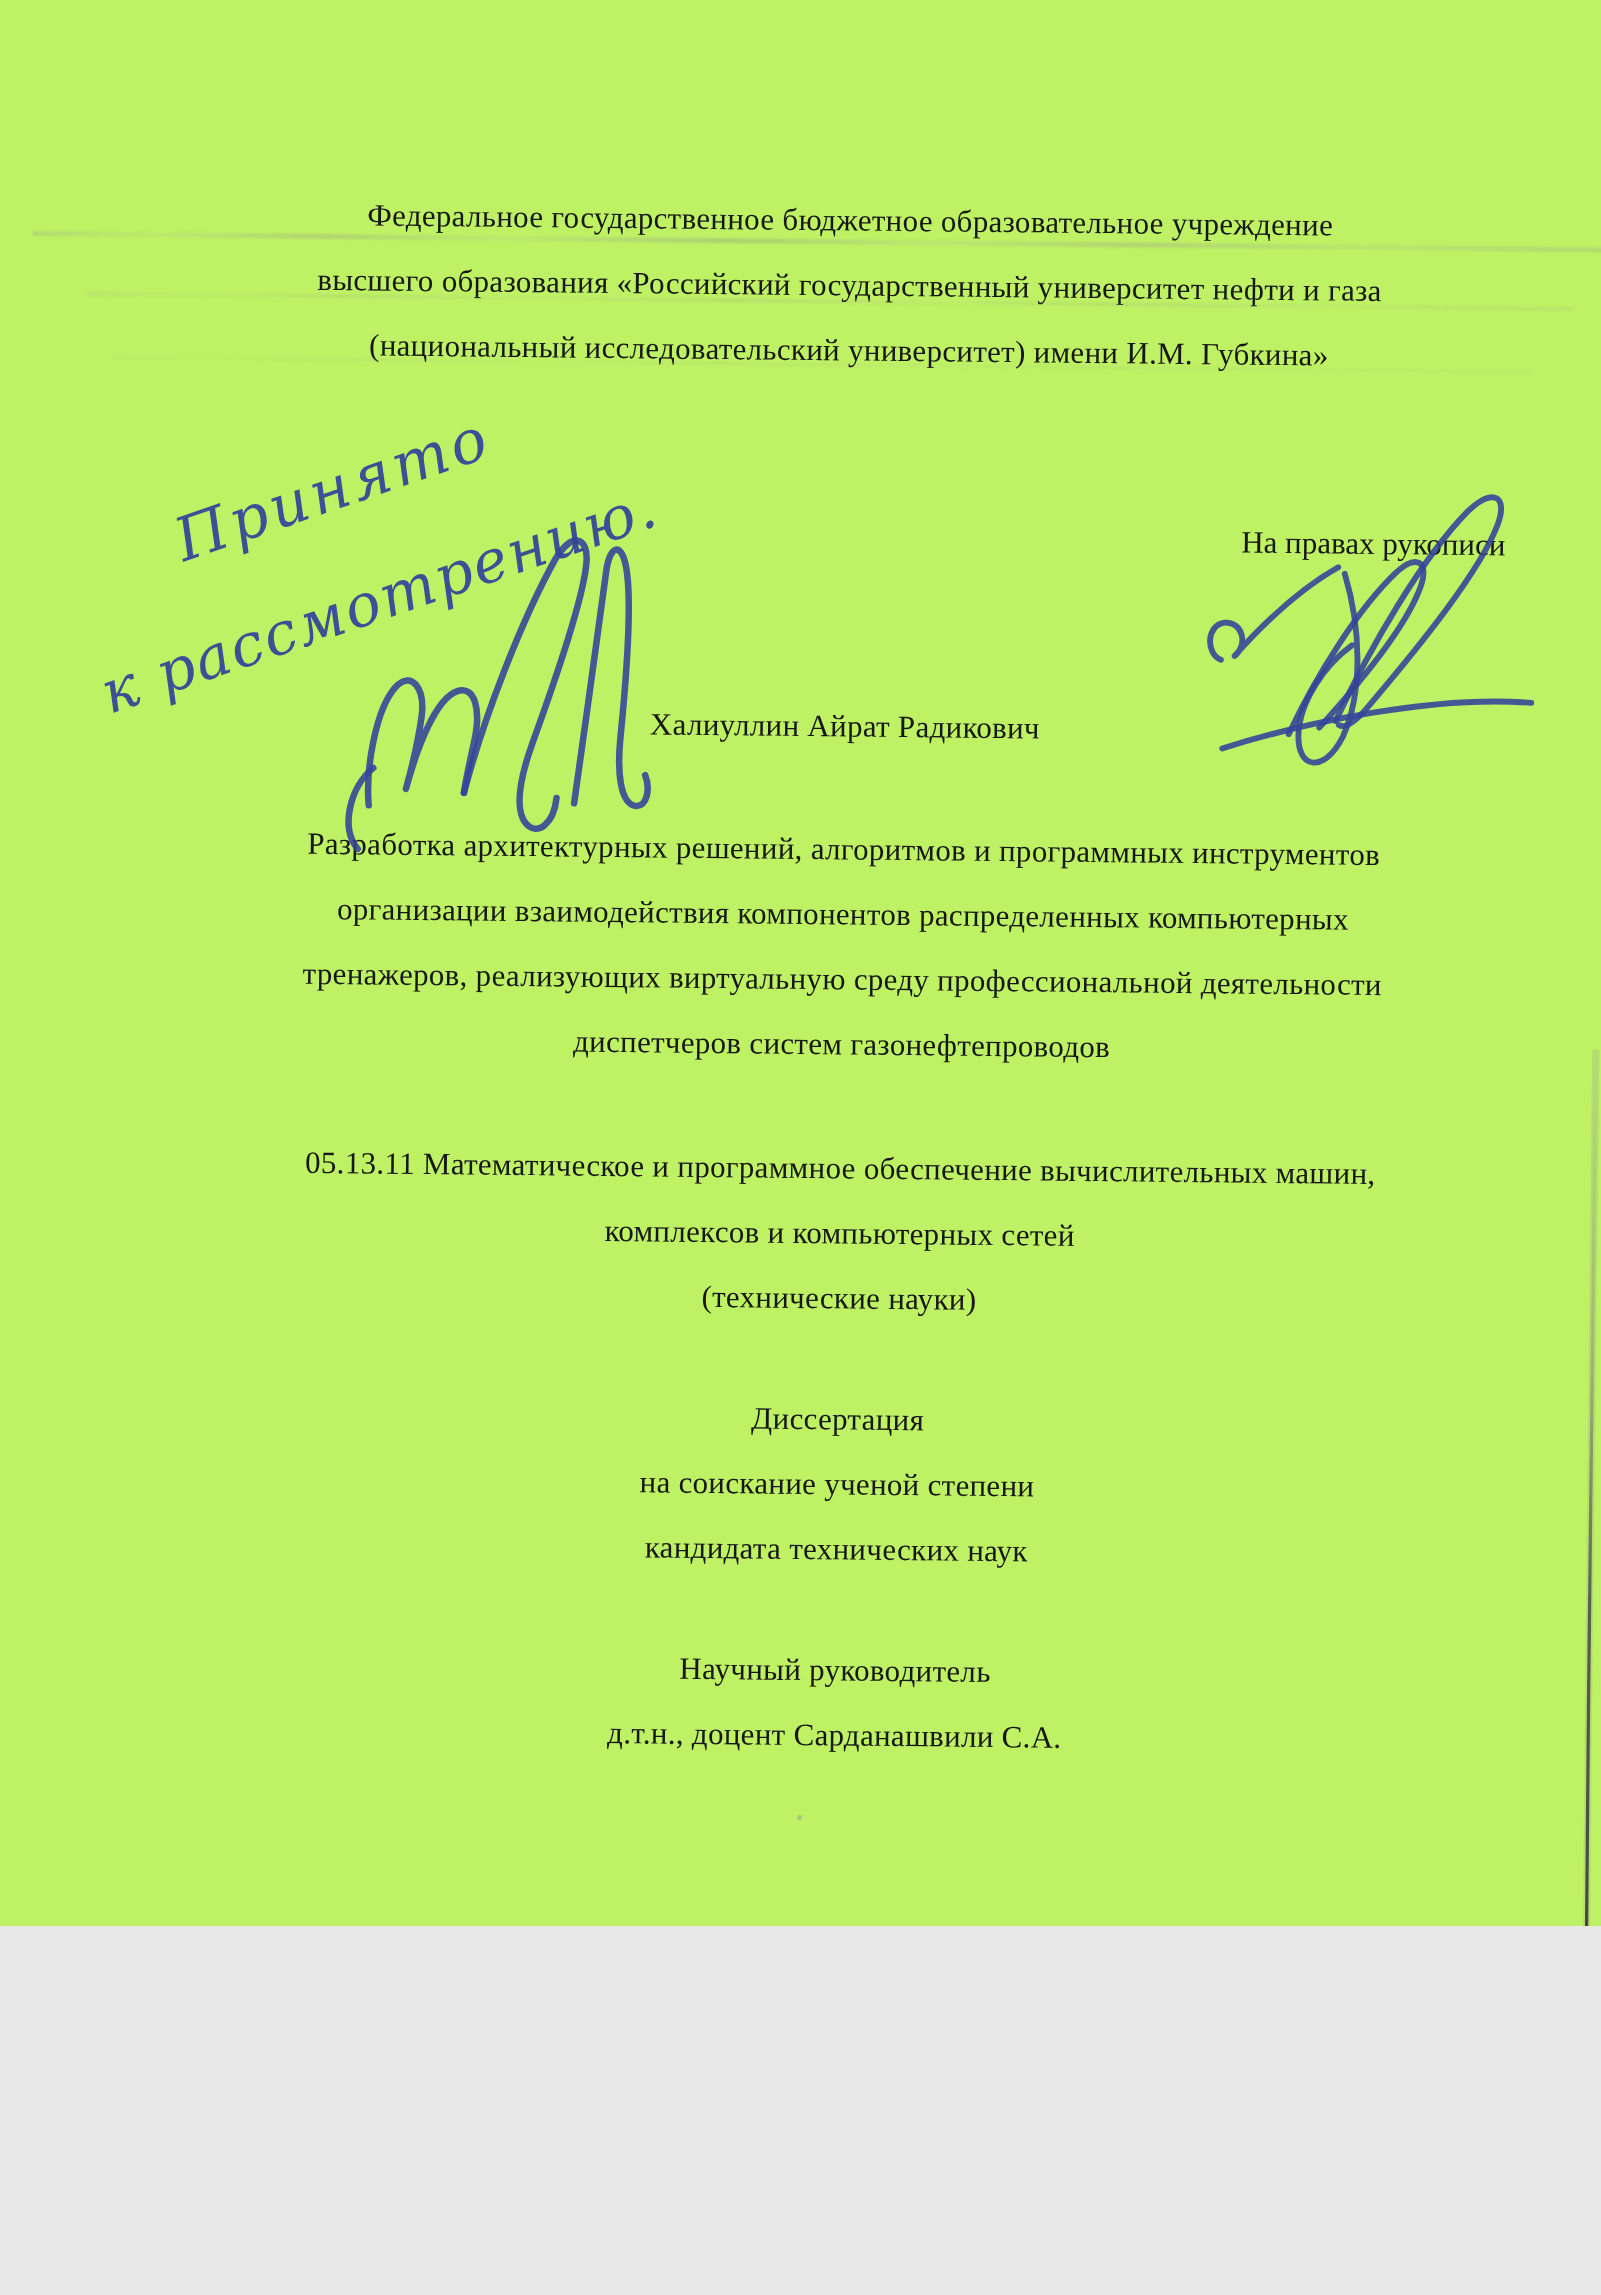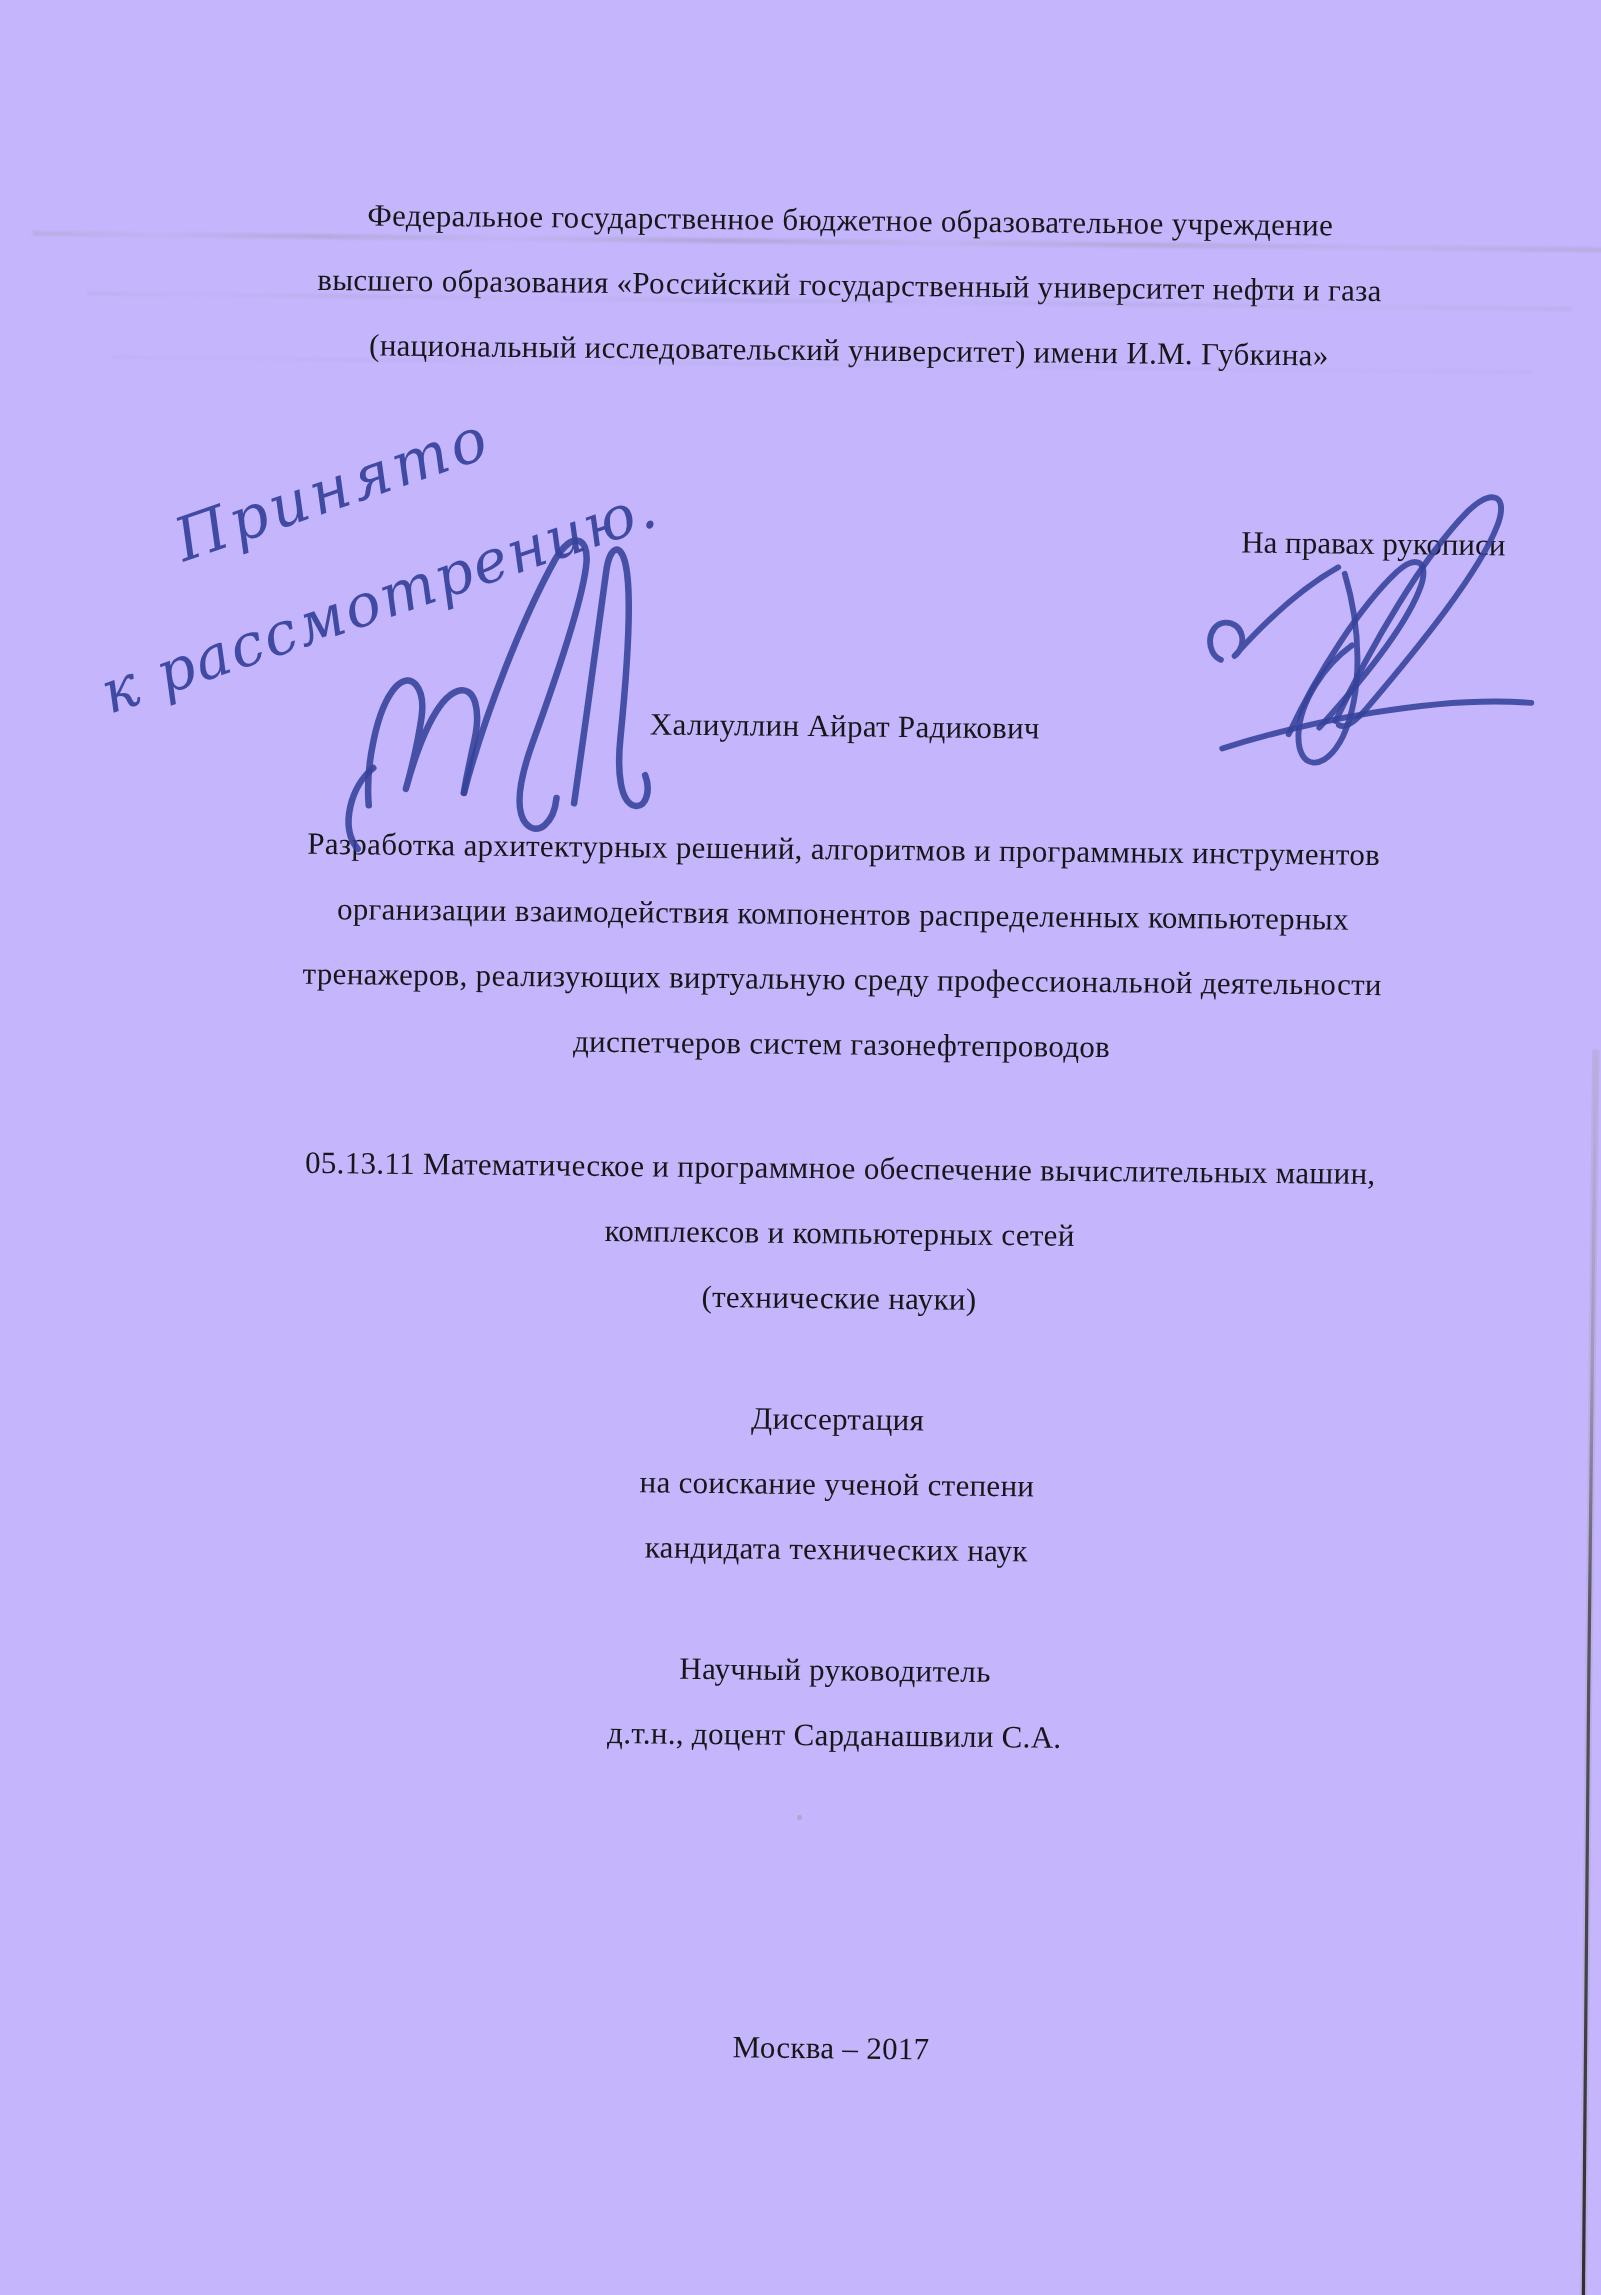--- a/index.html
+++ b/index.html
@@ -1,19 +1,19 @@
 <!DOCTYPE html>
 <html style="font-size:10.4px"><head>
 <meta charset="utf-8">
 <style>
   html,body{margin:0;padding:0;background:#e8e8e8;}
   .page{
     position:relative;
-    width:1602px;height:2295px;
-    background:#c4b5fd;
+    width:1602px;height:1926px;
+    background:#bef264;
     overflow:hidden;
     font-family:"Liberation Serif","DejaVu Serif",serif;
     color:#161616;
   }
   
   .typeset{
     position:absolute;inset:0;
     transform:rotate(0.6deg);
     transform-origin:801px 1148px;
   }

